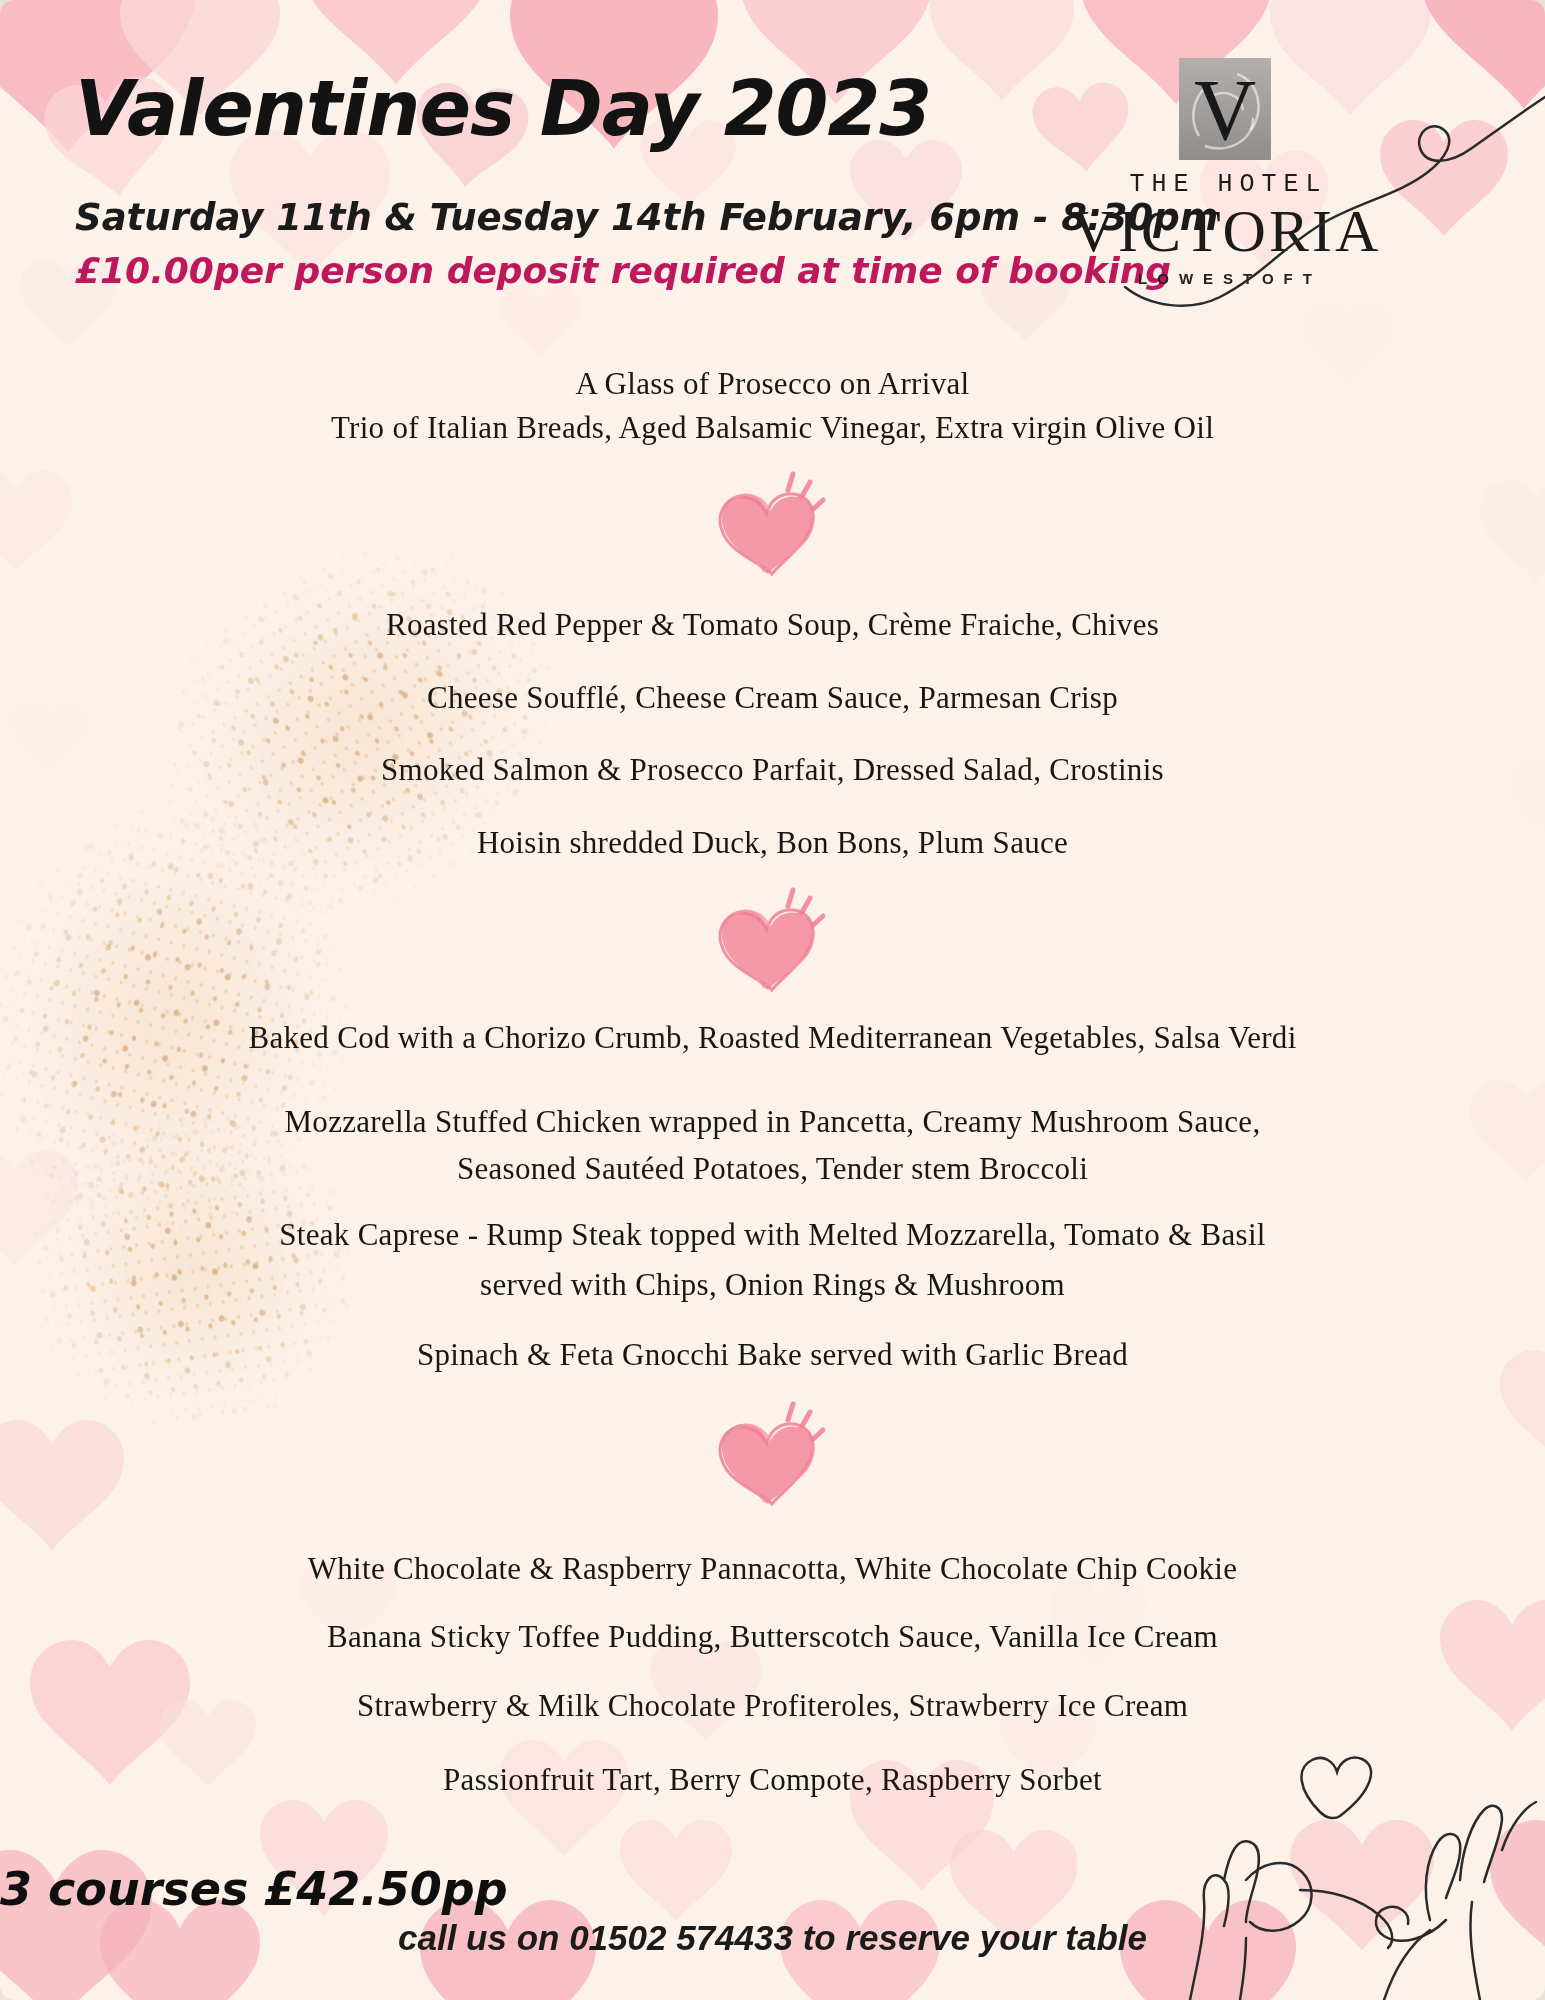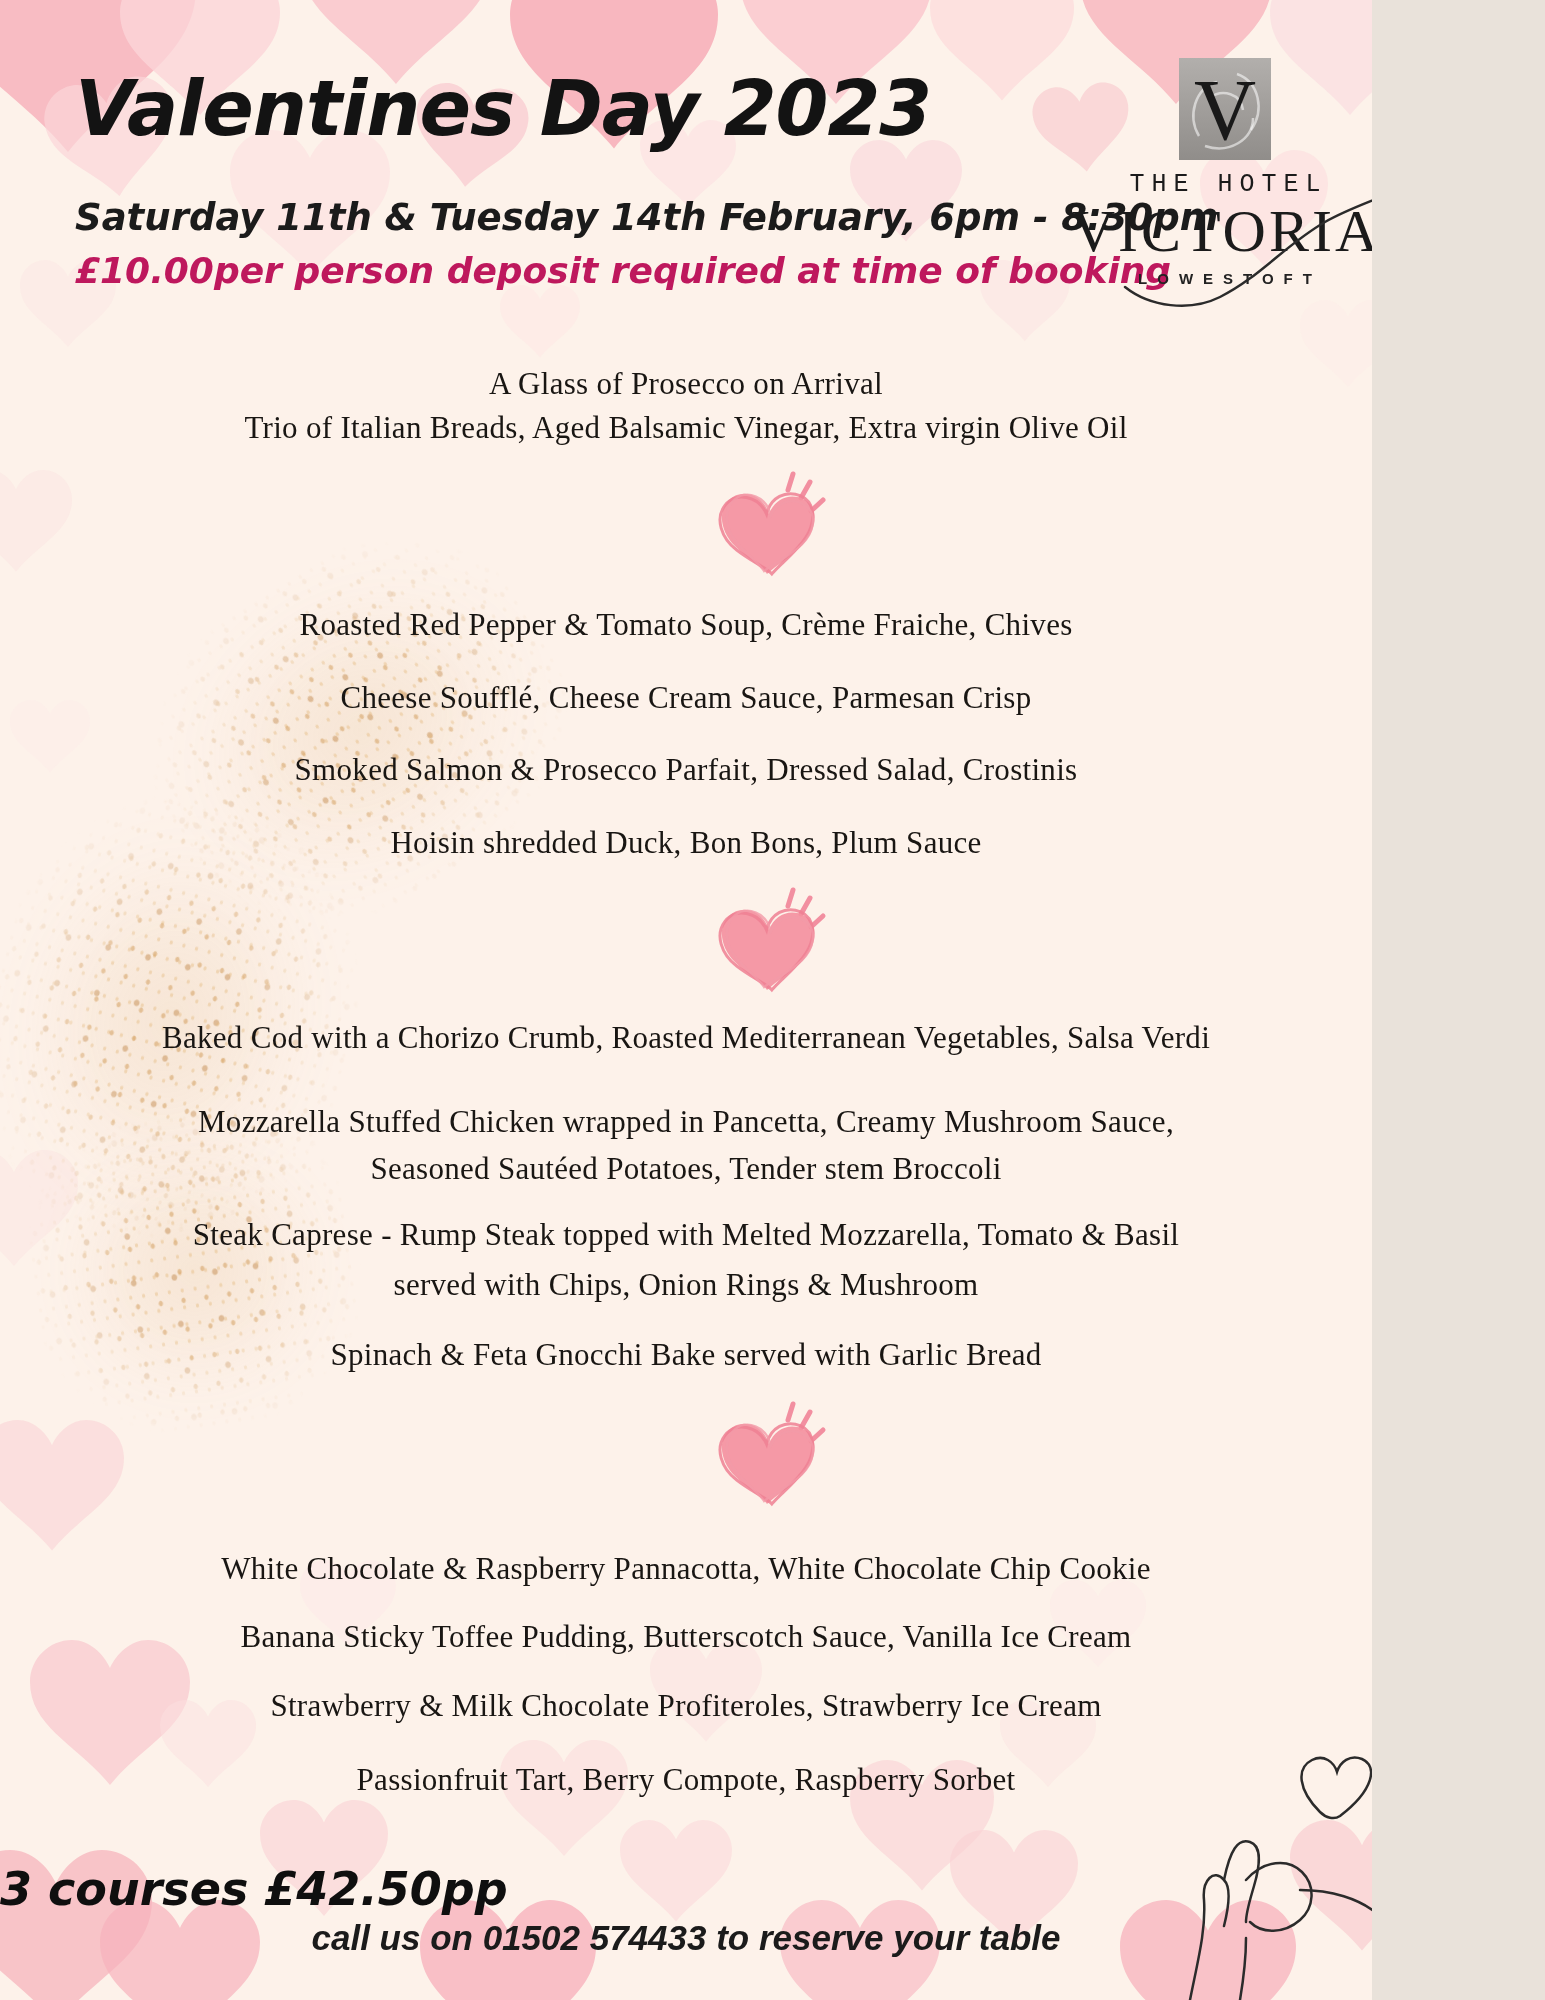--- a/index.html
+++ b/index.html
@@ -1,21 +1,22 @@
 <!DOCTYPE html>
 <html><head>
 <meta charset="utf-8">
 <style>
   html,body{margin:0;padding:0;background:#e9e2da;}
   .page{
     position:relative;
-    width:1372px;height:2000px;
+    width:1545px;height:2000px;
     background:#fdf2ea;
     overflow:hidden;
     font-family:"Liberation Serif", serif;
+    border-radius:14px;
   }
   .bg-hearts{position:absolute;inset:0;pointer-events:none;}
 
   
   .splat{
     position:absolute;
     background-image:
       radial-gradient(rgba(211,158,94,.55) 1.6px, transparent 2.6px),
       radial-gradient(rgba(228,186,128,.45) 1.1px, transparent 2px),
       radial-gradient(rgba(196,140,80,.5) 2.2px, transparent 3.4px),

